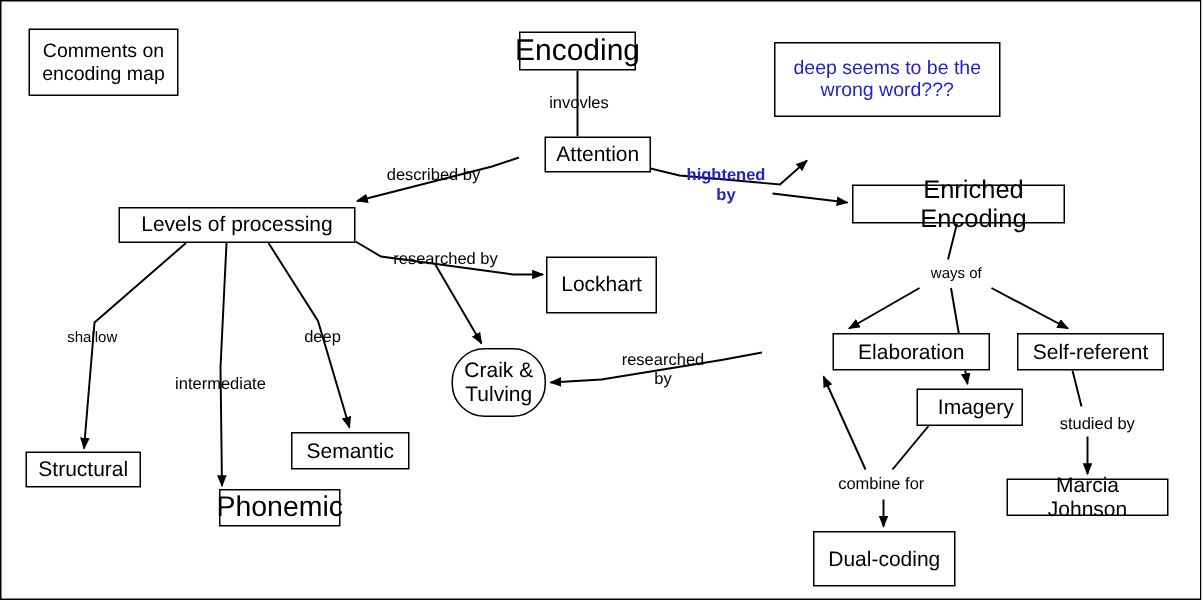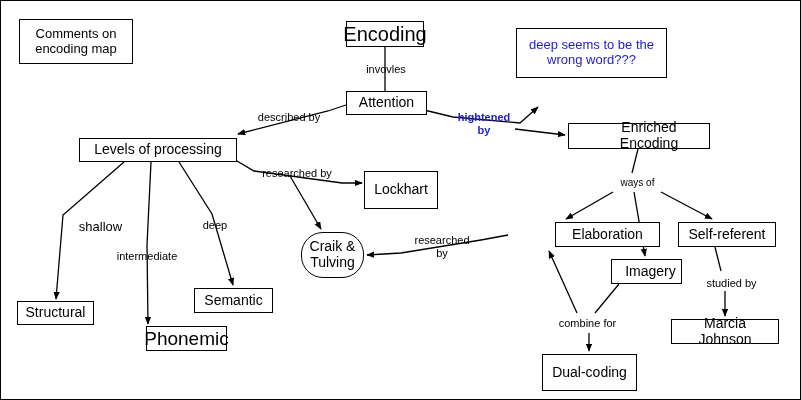--- a/index.html
+++ b/index.html
@@ -80,48 +80,48 @@
         <polyline points="660,191 711,218" fill="none" stroke="#000000" stroke-width="1.3" marker-end="url(#arrowhead)"></polyline>
         <polyline points="507,234 480,239 400,252 366,254" fill="none" stroke="#000000" stroke-width="1.3" marker-end="url(#arrowhead)"></polyline>
         <polyline points="714,246 720,270" fill="none" stroke="#000000" stroke-width="1.3"></polyline>
         <polyline points="724,290 724,315" fill="none" stroke="#000000" stroke-width="1.3" marker-end="url(#arrowhead)"></polyline>
         <polyline points="618,283 594,312" fill="none" stroke="#000000" stroke-width="1.3"></polyline>
         <polyline points="588,332 588,350" fill="none" stroke="#000000" stroke-width="1.3" marker-end="url(#arrowhead)"></polyline>
         <polyline points="576,312 548,250" fill="none" stroke="#000000" stroke-width="1.3" marker-end="url(#arrowhead)"></polyline>
       </g>
   </svg>
   <div id="nodes-group">
-      <div class="node" style="left: 18px; top: 18px; width: 114px; height: 45px; font-size: 13px;">Comments on
+      <div class="node" style="left: 18px; top: 18px; width: 100px; height: 45px; font-size: 13px;">Comments on
 encoding map</div>
       <div class="node" style="left: 345px; top: 20px; width: 78px; height: 26px; font-size: 20px;">Encoding</div>
       <div class="node blue" style="left: 515px; top: 27px; width: 151px; height: 50px; font-size: 13px;">deep seems to be the
 wrong word???</div>
-      <div class="node" style="left: 345px; top: 90px; width: 81px; height: 24px; font-size: 14px;">Attention</div>
+      <div class="node" style="left: 362px; top: 90px; width: 71px; height: 24px; font-size: 14px;">Attention</div>
       <div class="node" style="left: 78px; top: 137px; width: 158px; height: 24px; font-size: 14px;">Levels of processing</div>
-      <div class="node" style="left: 567px; top: 122px; width: 142px; height: 26px; font-size: 14px; padding-left: 24px;">Enriched Encoding</div>
+      <div class="node" style="left: 567px; top: 122px; width: 142px; height: 26px; font-size: 17px; padding-left: 24px;">Enriched Encoding</div>
       <div class="node" style="left: 363px; top: 170px; width: 74px; height: 38px; font-size: 14px;">Lockhart</div>
       <div class="node" style="left: 300px; top: 231px; width: 63px; height: 46px; font-size: 14px; border-radius: 22px;">Craik &amp;
 Tulving</div>
       <div class="node" style="left: 508px; top: 221px; width: 105px; height: 25px; font-size: 14px; margin-left: 46px;">Elaboration</div>
       <div class="node" style="left: 677px; top: 221px; width: 98px; height: 25px; font-size: 14px;">Self-referent</div>
       <div class="node" style="left: 610px; top: 258px; width: 71px; height: 25px; font-size: 14px; padding-left: 12px;">Imagery</div>
       <div class="node" style="left: 193px; top: 287px; width: 79px; height: 25px; font-size: 14px;">Semantic</div>
       <div class="node" style="left: 16px; top: 300px; width: 77px; height: 24px; font-size: 14px;">Structural</div>
       <div class="node" style="left: 670px; top: 318px; width: 108px; height: 25px; font-size: 14px;">Marcia Johnson</div>
       <div class="node" style="left: 108px; top: 325px; width: 81px; height: 25px; font-size: 19px; margin-left: 37px;">Phonemic</div>
       <div class="node" style="left: 541px; top: 353px; width: 95px; height: 37px; font-size: 14px;">Dual-coding</div>
     </div>
   <div id="labels-group">
       <div class="link-label" style="left: 357px; top: 62px; width: 56px; font-size: 11px;">invovles</div>
       <div class="link-label" style="left: 249px; top: 110px; width: 78px; font-size: 11px;">described by</div>
       <div class="link-label blue" style="left: 452px; top: 110px; width: 62px; font-size: 11px;">hightened
 by</div>
       <div class="link-label" style="left: 253px; top: 166px; width: 86px; font-size: 11px;">researched by</div>
       <div class="link-label" style="left: 613px; top: 176px; width: 47px; font-size: 10px;">ways of</div>
-      <div class="link-label" style="left: 37px; top: 219px; width: 47px; font-size: 13px; margin-left: 39px;">shallow</div>
+      <div class="link-label" style="left: 37px; top: 219px; width: 47px; font-size: 10px;">shallow</div>
       <div class="link-label" style="left: 198px; top: 218px; width: 32px; font-size: 11px;">deep</div>
       <div class="link-label" style="left: 406px; top: 233px; width: 70px; font-size: 11px;">researched
 by</div>
       <div class="link-label" style="left: 108px; top: 249px; width: 76px; font-size: 11px;">intermediate</div>
       <div class="link-label" style="left: 700px; top: 276px; width: 61px; font-size: 11px;">studied by</div>
       <div class="link-label" style="left: 550px; top: 316px; width: 73px; font-size: 11px;">combine for</div>
     </div>
 </div>
 
 </body></html>

